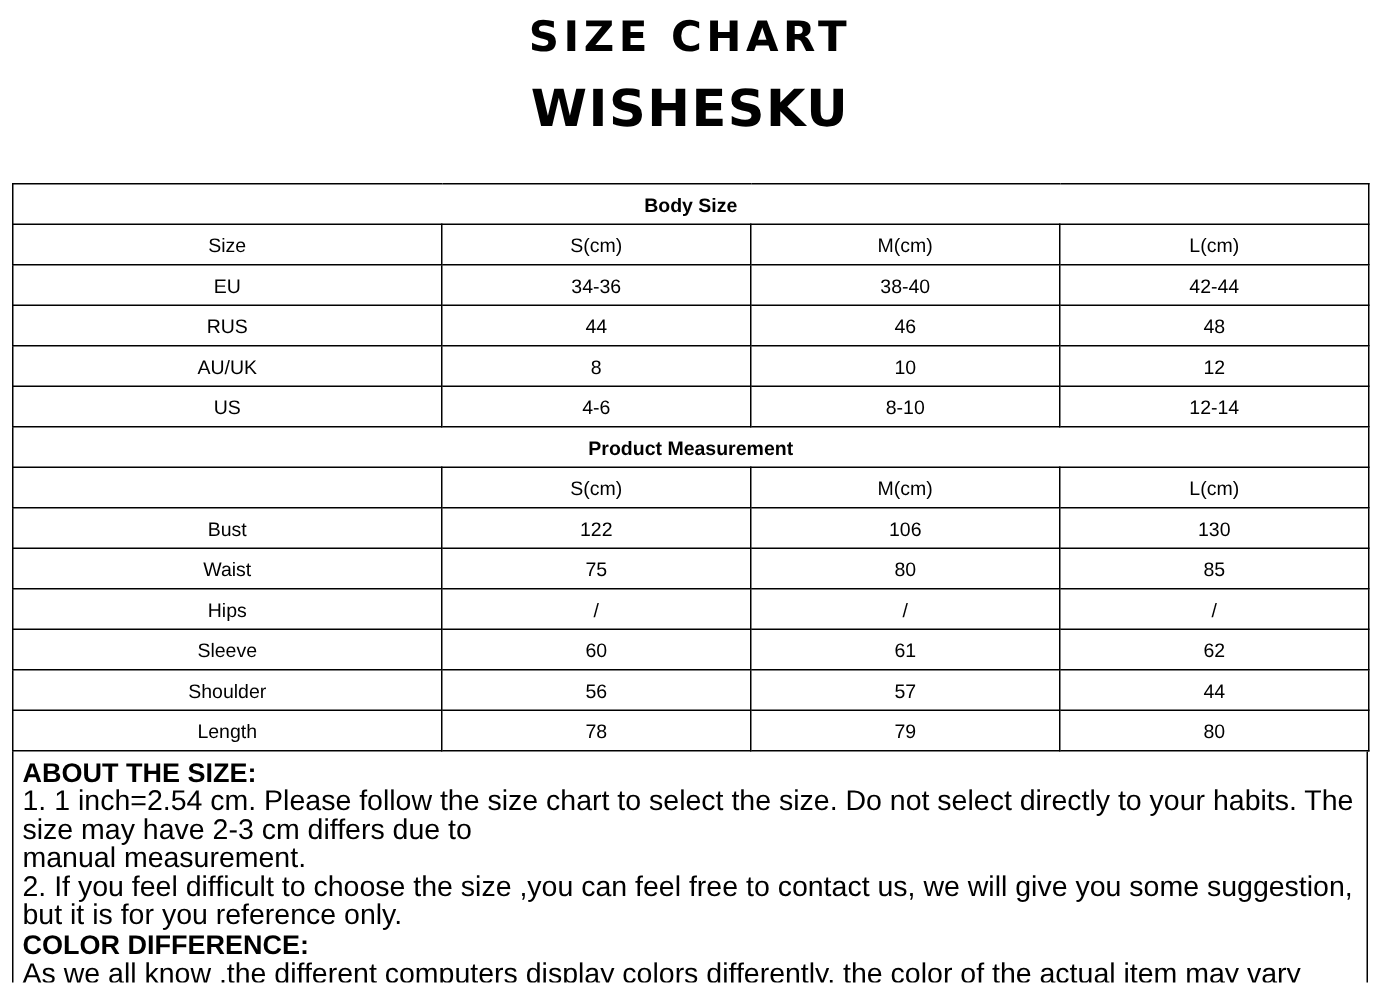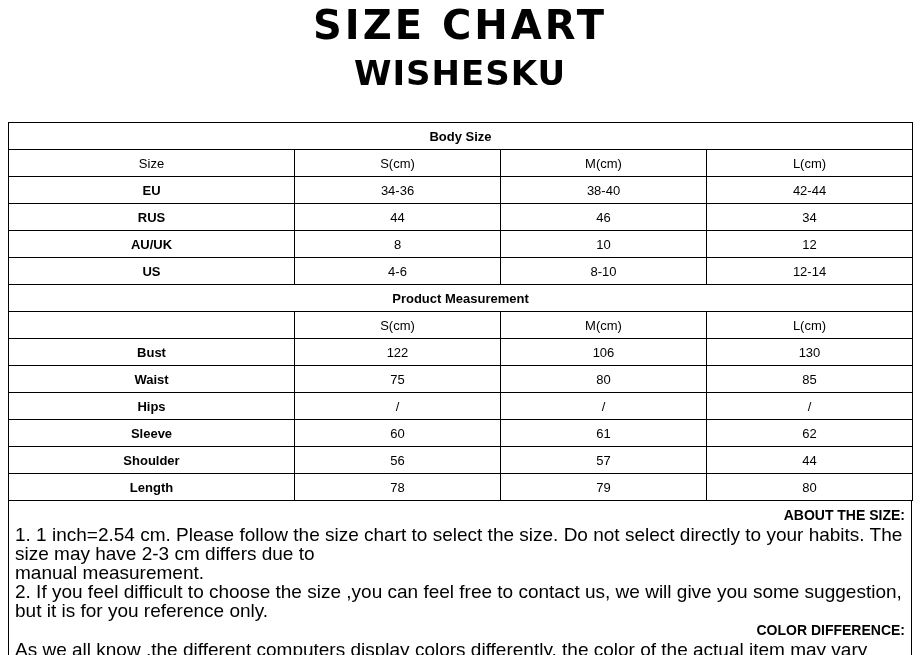--- a/index.html
+++ b/index.html
@@ -20,21 +20,21 @@
     position: relative;
     box-sizing: border-box;
   }
   .title-block {
     text-align: center;
     padding-top: 2px;
   }
   .title-main {
     font-family: "DejaVu Sans", sans-serif;
     font-weight: bold;
-    font-size: 40px;
+    font-size: 28px;
     letter-spacing: 3px;
     line-height: 46px;
     margin: 0;
   }
   .title-sub {
     font-family: "DejaVu Sans", sans-serif;
     font-weight: bold;
     font-size: 34px;
     letter-spacing: 1px;
     line-height: 42px;
@@ -65,42 +65,42 @@
   .col-s { width: 206px; }
   .col-m { width: 206px; }
   .col-l { width: 206px; }
 
   td.section-head {
     font-weight: bold;
     font-size: 14px;
     height: 27px;
   }
   td.rowlabel {
-    font-weight: bold;
+    font-weight: normal;
     font-size: 14px;
   }
   td.colhead {
     font-weight: normal;
     font-size: 14px;
   }
   td.val {
     font-size: 13px;
   }
   td.blank { }
   .notes {
     border: 1px solid #000000;
     border-top: none;
     width: 904px;
     box-sizing: border-box;
     padding: 4px 6px 6px 6px;
   }
   .notes-title {
-    text-align: right;
-    font-weight: bold;
-    font-size: 14px;
+    text-align: left;
+    font-weight: bold;
+    font-size: 18px;
     line-height: 20px;
   }
   .notes-line {
     text-align: left;
     font-size: 19px;
     line-height: 19px;
   }
 </style>
 </head>
 <body>
@@ -133,21 +133,21 @@
         <tr>
           <td class="rowlabel">EU</td>
           <td class="val">34-36</td>
           <td class="val">38-40</td>
           <td class="val">42-44</td>
         </tr>
         <tr>
           <td class="rowlabel">RUS</td>
           <td class="val">44</td>
           <td class="val">46</td>
-          <td class="val">34</td>
+          <td class="val">48</td>
         </tr>
         <tr>
           <td class="rowlabel">AU/UK</td>
           <td class="val">8</td>
           <td class="val">10</td>
           <td class="val">12</td>
         </tr>
         <tr>
           <td class="rowlabel">US</td>
           <td class="val">4-6</td>

